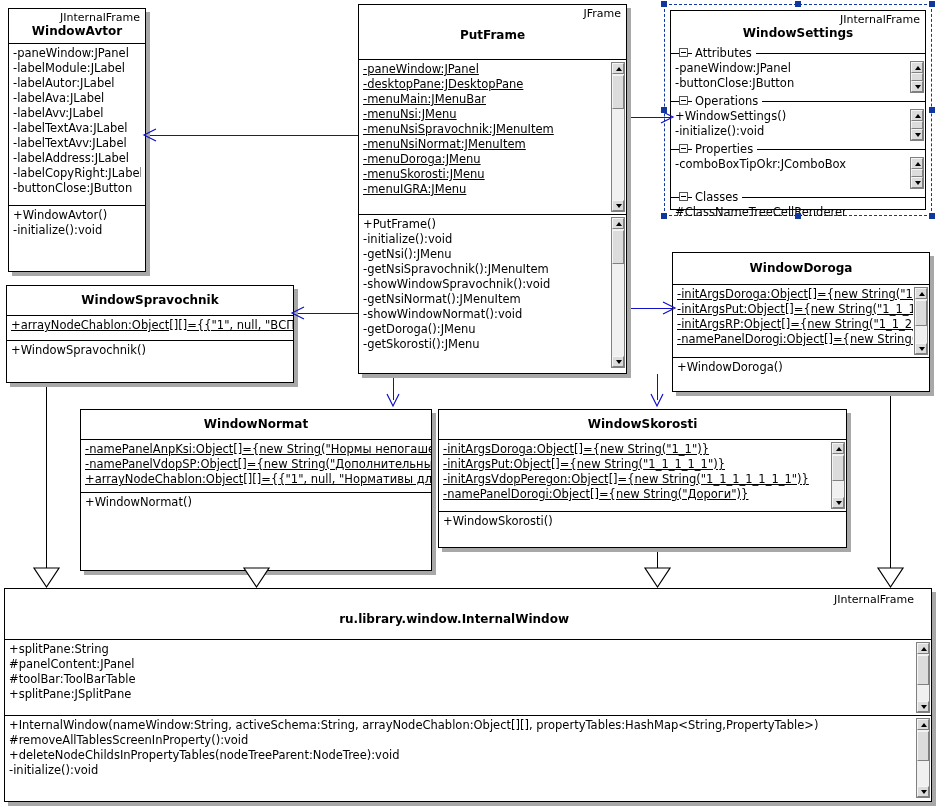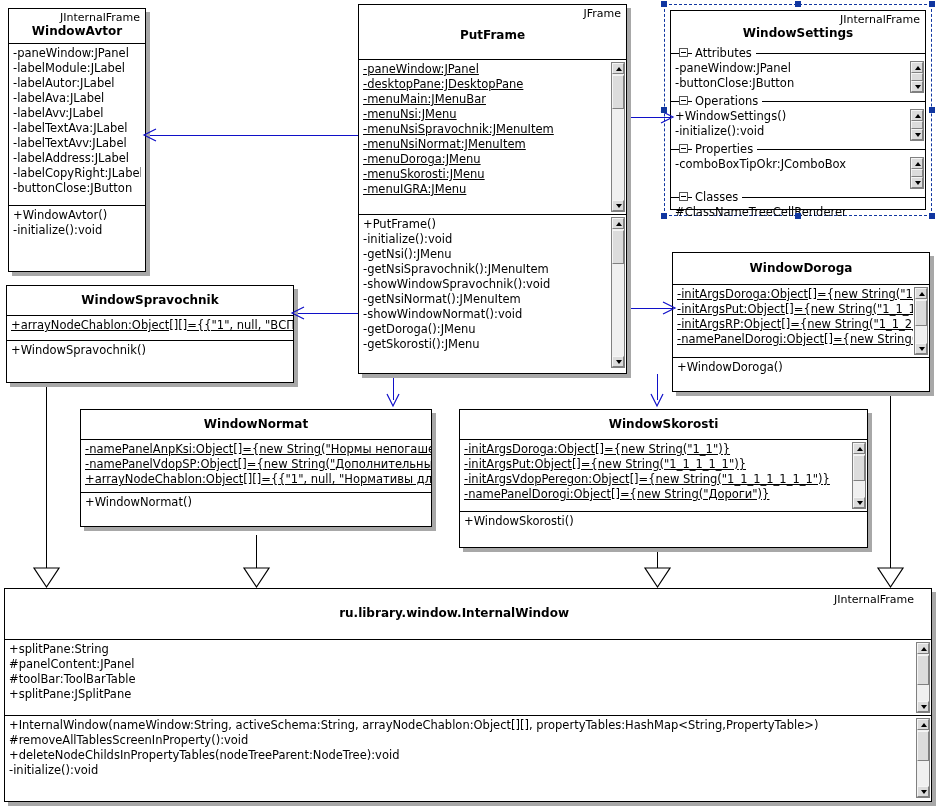--- a/index.html
+++ b/index.html
@@ -438,37 +438,37 @@
     <div class="sep"></div>
     <div class="compartment" style="height:24px;">
       <div class="member stat" style="width:288px;">+arrayNodeChablon:Object[][]={{"1", null, "ВСП", null}}</div>
     </div>
     <div class="sep"></div>
     <div class="compartment" style="height:30px;">
       <div class="member">+WindowSpravochnik()</div>
     </div>
   </div>
 
-  <div class="uml-box" style="left:80px; top:409px; width:352px; height:118px;">
+  <div class="uml-box" style="left:80px; top:409px; width:352px; height:162px;">
     <div class="uml-head" style="padding-top:7px; padding-bottom:7px;">
       <span class="cname">WindowNormat</span>
     </div>
     <div class="sep"></div>
     <div class="compartment" style="height:52px;">
       <div class="member stat" style="width:348px;">-namePanelAnpKsi:Object[]={new String("Нормы непогашенного ускорения")}</div>
       <div class="member stat" style="width:348px;">-namePanelVdopSP:Object[]={new String("Дополнительные нормативы")}</div>
       <div class="member stat" style="width:348px;">+arrayNodeChablon:Object[][]={{"1", null, "Нормативы для расчёта", null}}</div>
     </div>
     <div class="sep"></div>
     <div class="compartment" style="height:26px;">
       <div class="member">+WindowNormat()</div>
     </div>
   </div>
 
-  <div class="uml-box" style="left:459px; top:409px; width:409px; height:139px;">
+  <div class="uml-box" style="left:438px; top:409px; width:409px; height:139px;">
     <div class="uml-head" style="padding-top:7px; padding-bottom:7px;">
       <span class="cname">WindowSkorosti</span>
     </div>
     <div class="sep"></div>
     <div class="compartment" style="height:71px;">
       <div class="member stat" style="width:385px;">-initArgsDoroga:Object[]={new String("1_1")}</div>
       <div class="member stat" style="width:385px;">-initArgsPut:Object[]={new String("1_1_1_1_1")}</div>
       <div class="member stat" style="width:385px;">-initArgsVdopPeregon:Object[]={new String("1_1_1_1_1_1_1")}</div>
       <div class="member stat" style="width:385px;">-namePanelDorogi:Object[]={new String("Дороги")}</div>
       <div class="vscroll">
@@ -483,21 +483,21 @@
     </div>
     <div class="sep"></div>
     <div class="compartment" style="height:26px;">
       <div class="member">+WindowSkorosti()</div>
     </div>
   </div>
 
   <div class="uml-box" style="left:4px; top:588px; width:928px; height:214px;">
     <div class="uml-head" style="height:50px; padding-top:4px;">
       <span class="stereo" style="padding-right:12px;">JInternalFrame</span>
-      <span class="cname right" style="margin-top:0; padding-right:357px;">ru.library.window.InternalWindow</span>
+      <span class="cname right" style="margin-top:6px; padding-right:357px;">ru.library.window.InternalWindow</span>
     </div>
     <div class="sep"></div>
     <div class="compartment" style="height:75px;">
       <div class="member">+splitPane:String</div>
       <div class="member">#panelContent:JPanel</div>
       <div class="member">#toolBar:ToolBarTable</div>
       <div class="member">+splitPane:JSplitPane</div>
       <div class="vscroll">
         <div class="arrow up">
             <i></i>

